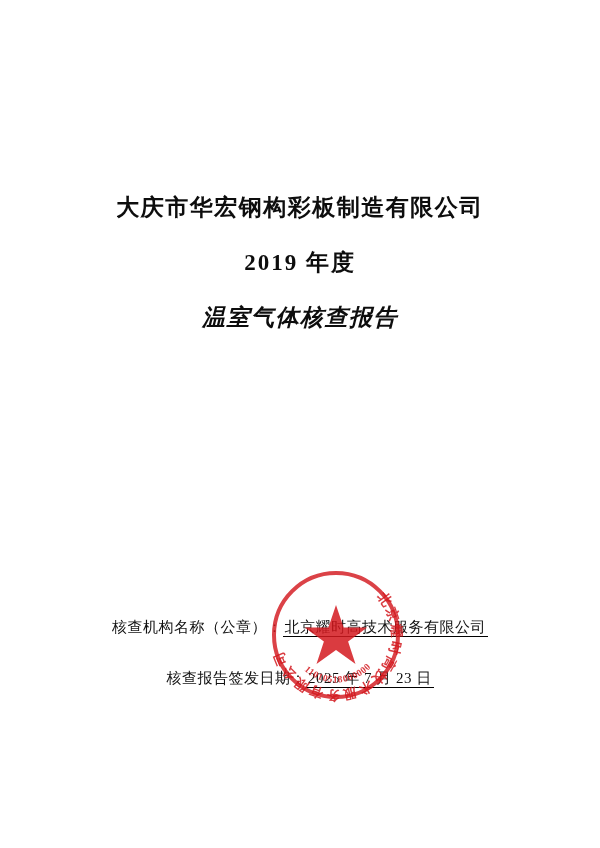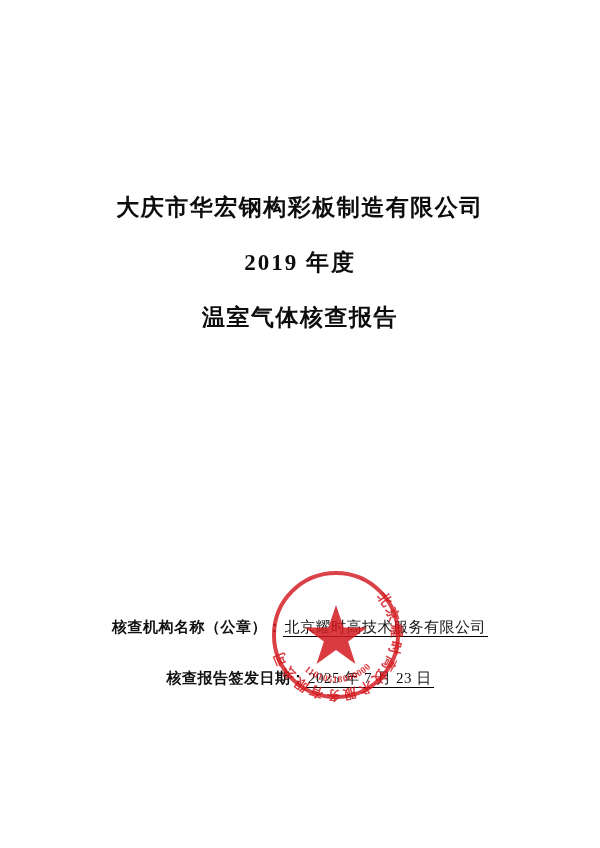--- a/index.html
+++ b/index.html
@@ -33,20 +33,21 @@
     letter-spacing: 1.5px;
     line-height: 1.0;
     margin-bottom: 32px;
     color: #0d0d0d;
   }
   .title-line.year {
     letter-spacing: 2px;
   }
   .title-line:last-child {
     margin-bottom: 0;
+    font-style: italic;
   }
 
   .footer-block {
     position: absolute;
     top: 620px;
     left: 0;
     width: 600px;
     text-align: center;
   }
   .footer-row {
@@ -55,21 +56,21 @@
     margin-bottom: 36px;
     letter-spacing: 0.5px;
     white-space: nowrap;
     color: #111111;
   }
   .footer-row:last-child {
     margin-bottom: 0;
   }
   .label {
     font-size: 15px;
-    font-weight: bold;
+    font-weight: normal;
   }
   .value {
     font-size: 15px;
     border-bottom: 1px solid #000000;
     padding: 0 2px 1px 2px;
   }
 
   
   .seal {
     position: absolute;

